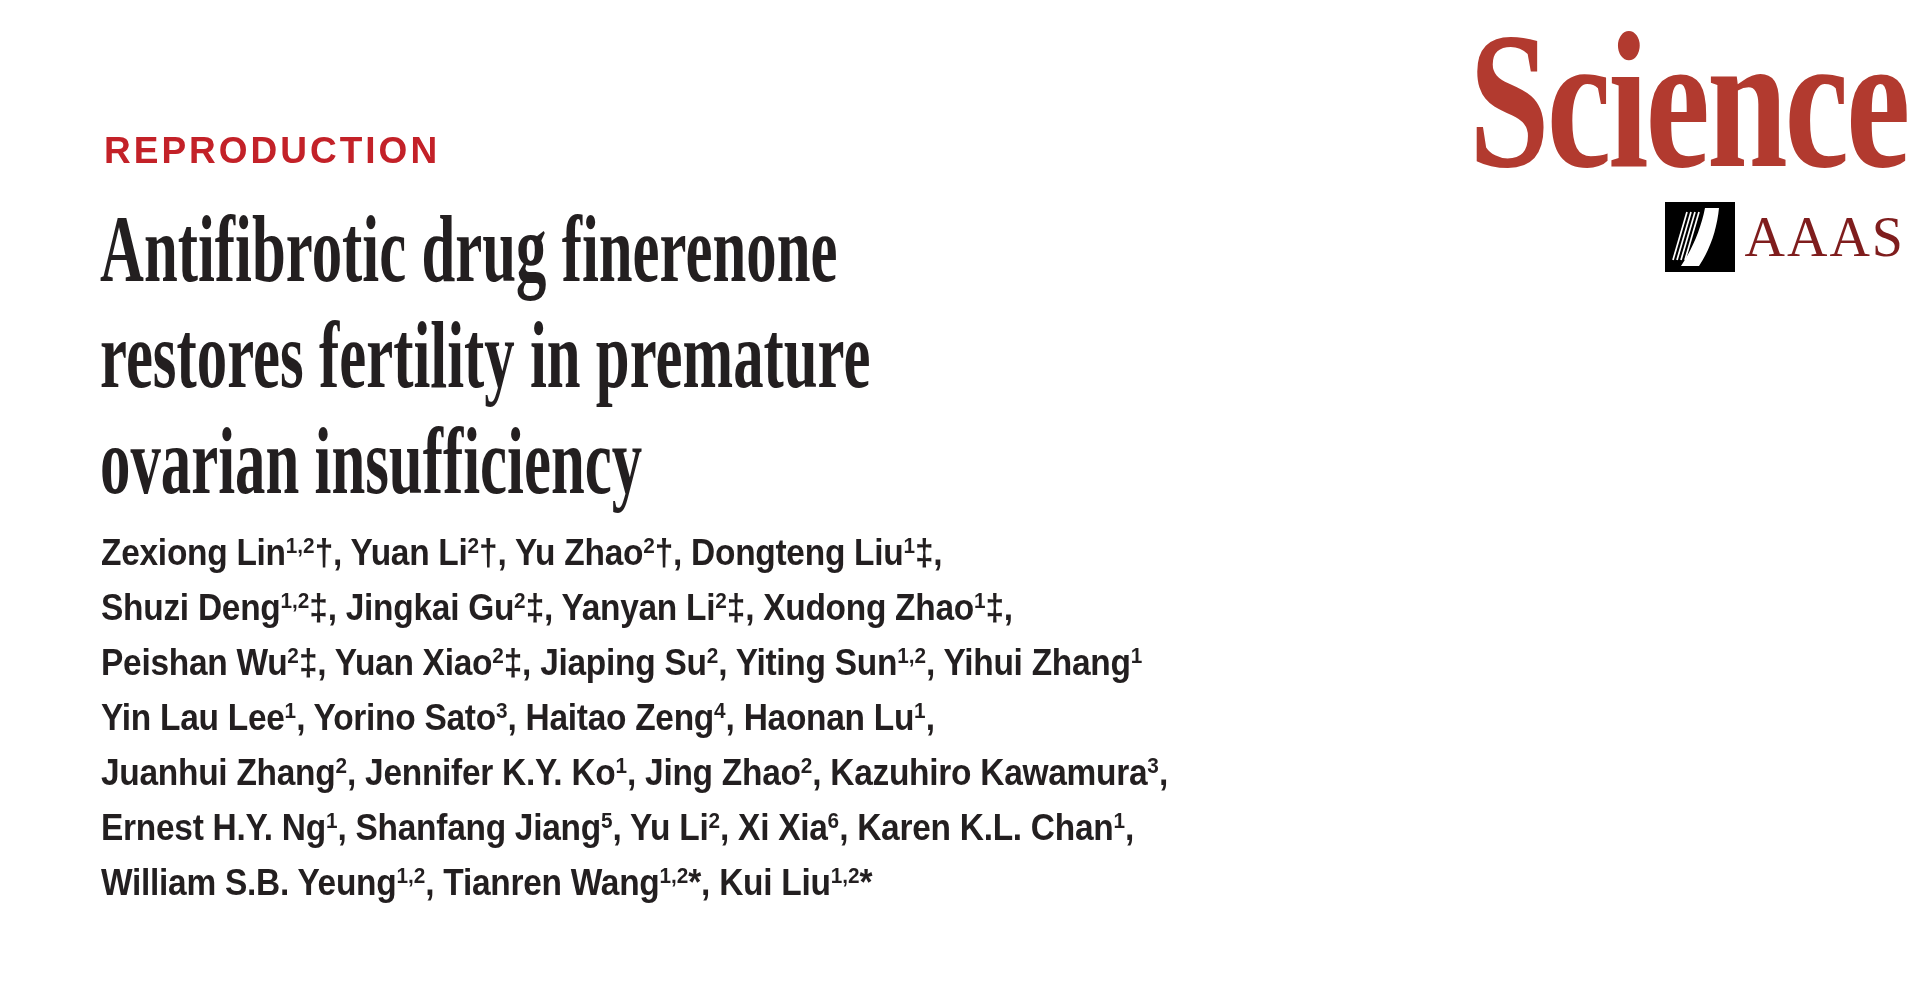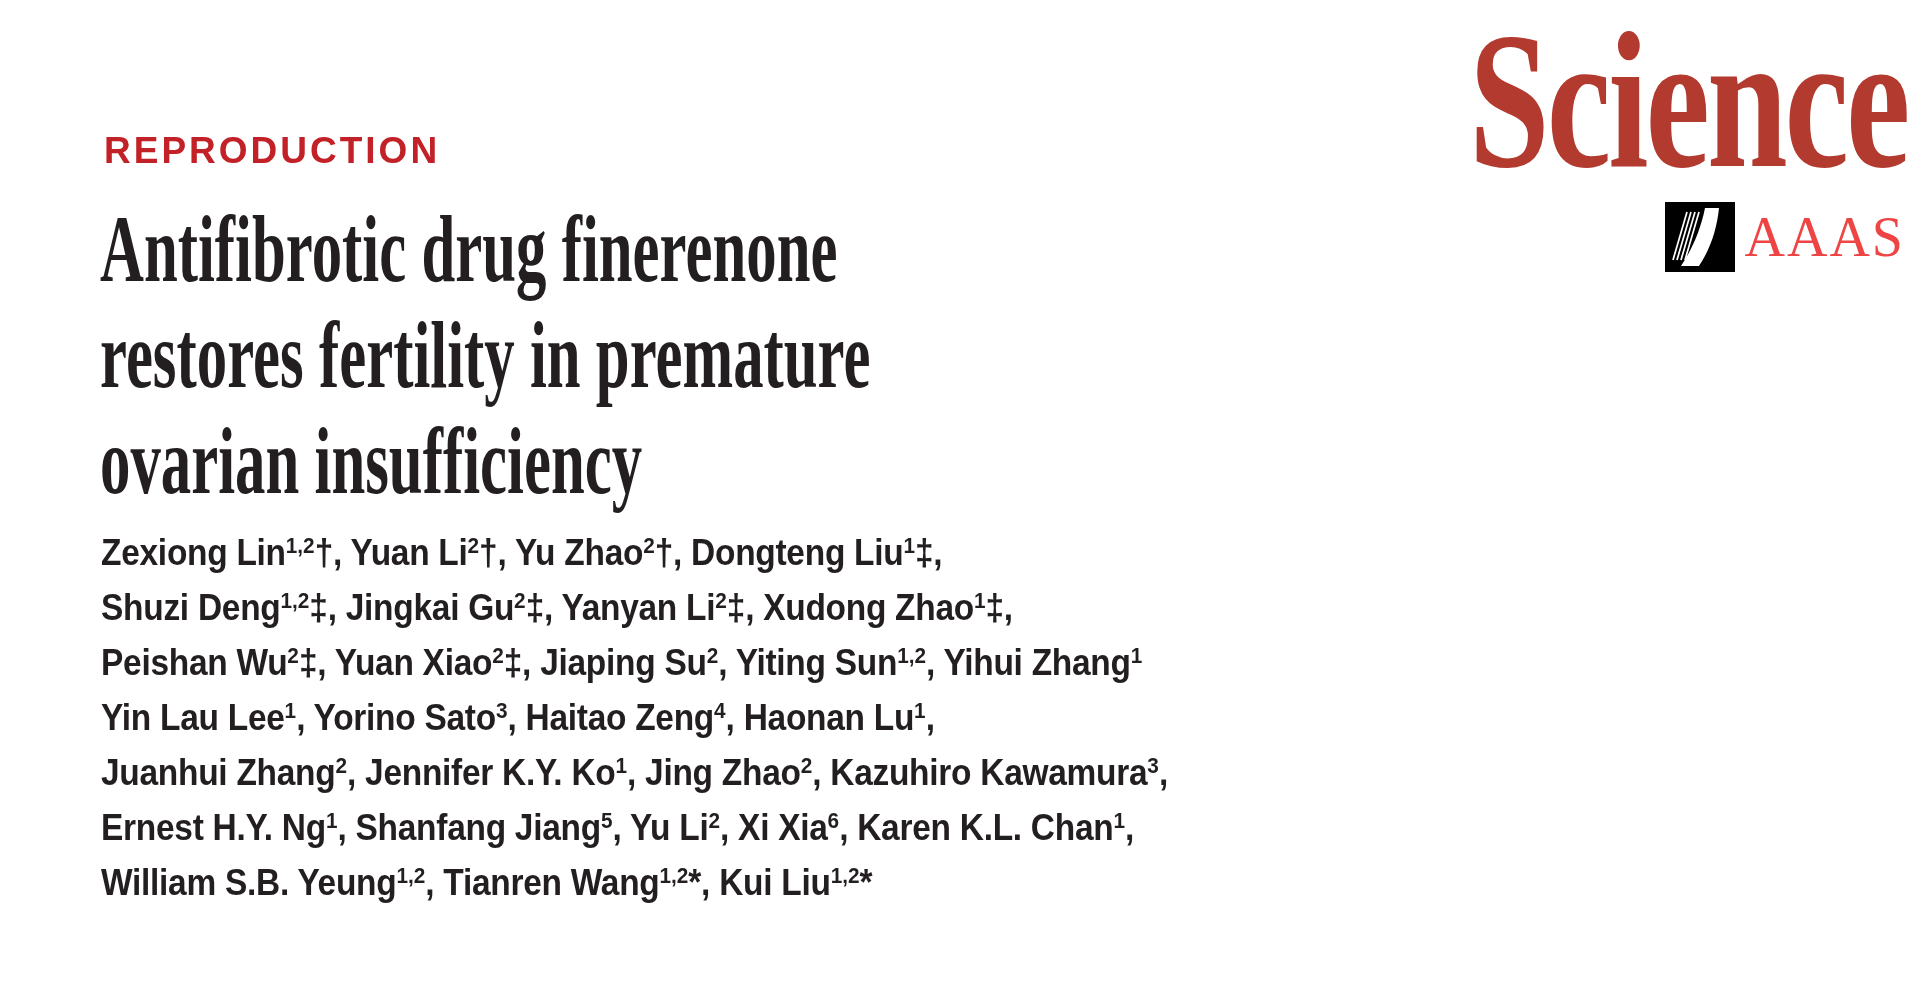--- a/index.html
+++ b/index.html
@@ -54,21 +54,21 @@
     white-space:nowrap;
   }
   .aaas-row{
     position:absolute;top:202px;right:14px;
     display:flex;align-items:center;gap:10px;
   }
   .aaas-flag{width:70px;height:70px;display:block;}
   .aaas-wordmark{
     font-family:"Liberation Serif", serif;
     font-weight:400;font-size:56px;line-height:1;
-    letter-spacing:2px;color:#ef4444;
+    letter-spacing:2px;color:#7f1d1d;
     white-space:nowrap;
   }
 </style>
 </head>
 <body>
 
 <div class="kicker">REPRODUCTION</div>
 
 <div class="title">
   <div>Antifibrotic drug finerenone</div>

